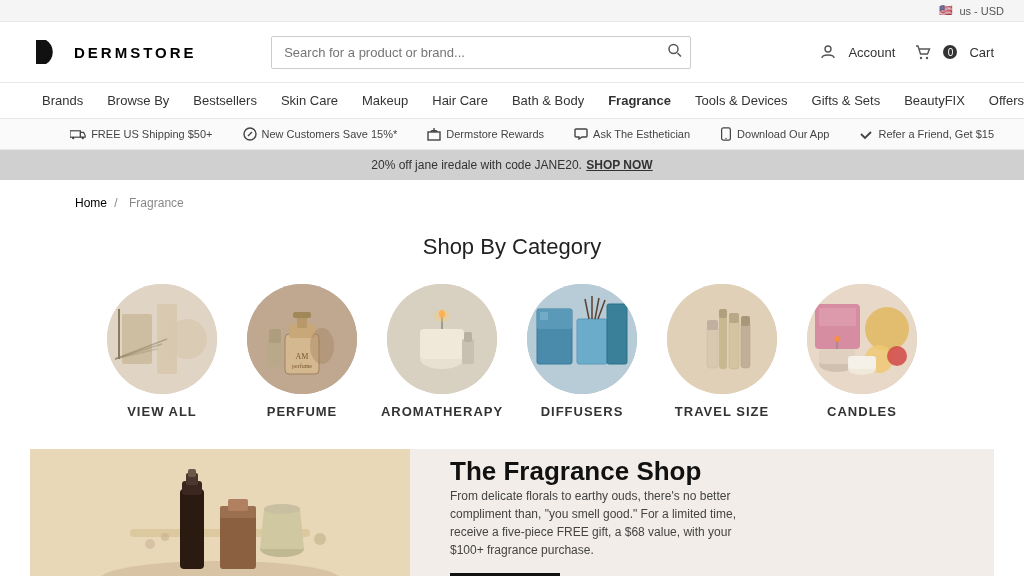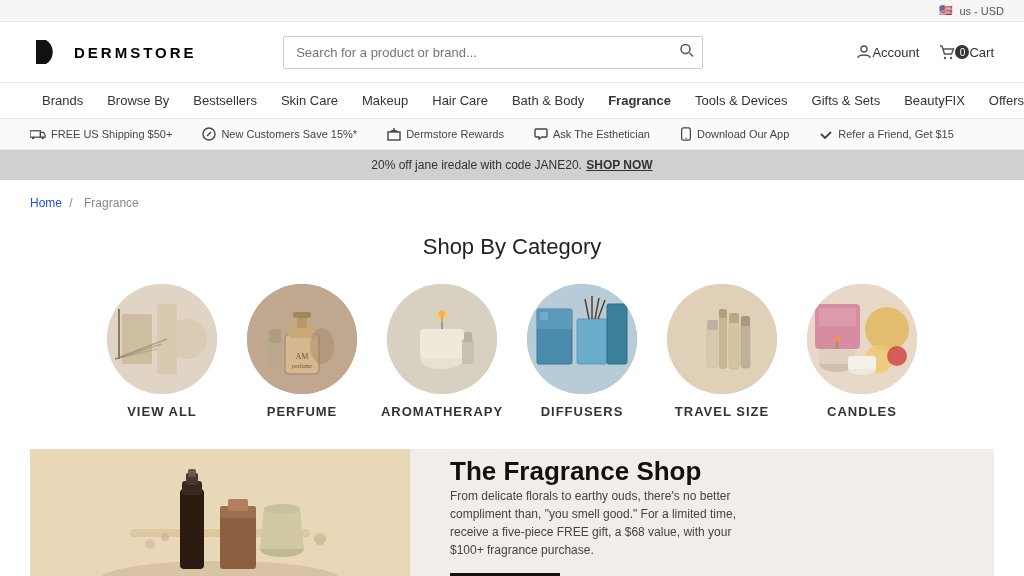--- a/index.html
+++ b/index.html
@@ -68,21 +68,21 @@
     }
     .header-actions {
       display: flex;
       align-items: center;
       gap: 20px;
       margin-left: auto;
     }
     .header-action-item {
       display: flex;
       align-items: center;
-      gap: 0;
+      gap: 12px;
       cursor: pointer;
       font-size: 13px;
       color: #333;
       text-decoration: none;
     }
 
     
     .nav {
       display: flex;
       align-items: center;
@@ -96,21 +96,21 @@
       cursor: pointer;
       white-space: nowrap;
       color: #333;
       text-decoration: none;
     }
 
     
     .utility-bar {
       display: flex;
       align-items: center;
-      justify-content: flex-start;
+      justify-content: flex-end;
       gap: 30px;
       padding: 8px 30px;
       background: #fafafa;
       border-bottom: 1px solid #e8e8e8;
       font-size: 11px;
       color: #444;
     }
     .utility-item {
       display: flex;
       align-items: center;
@@ -126,21 +126,21 @@
       color: #333;
     }
     .promo-bar a { color: #333; font-weight: bold; }
 
     
     .breadcrumb {
       padding: 16px 30px 8px;
       font-size: 12px;
       color: #888;
     }
-    .breadcrumb a { color: #1d4ed8; text-decoration: none; }
+    .breadcrumb a { color: #000000; text-decoration: none; margin-left: 45px; }
     .breadcrumb span { margin: 0 4px; }
 
     
     .section-title {
       text-align: center;
       font-size: 22px;
       font-weight: normal;
       margin: 16px 0 24px;
       color: #222;
     }

